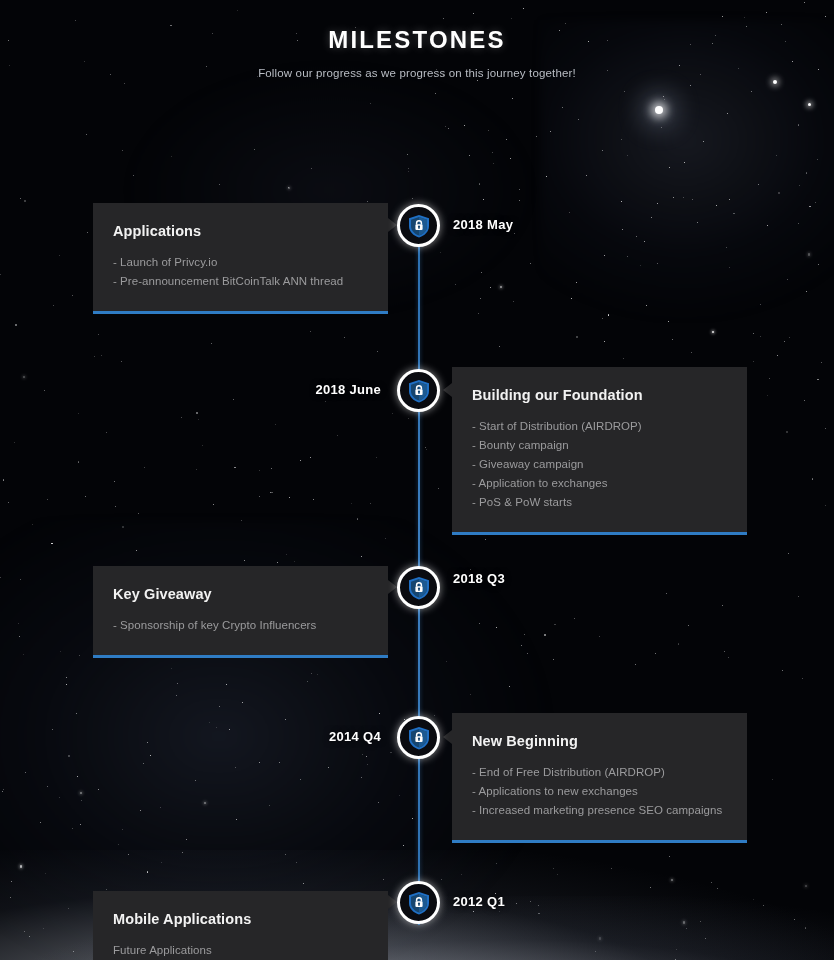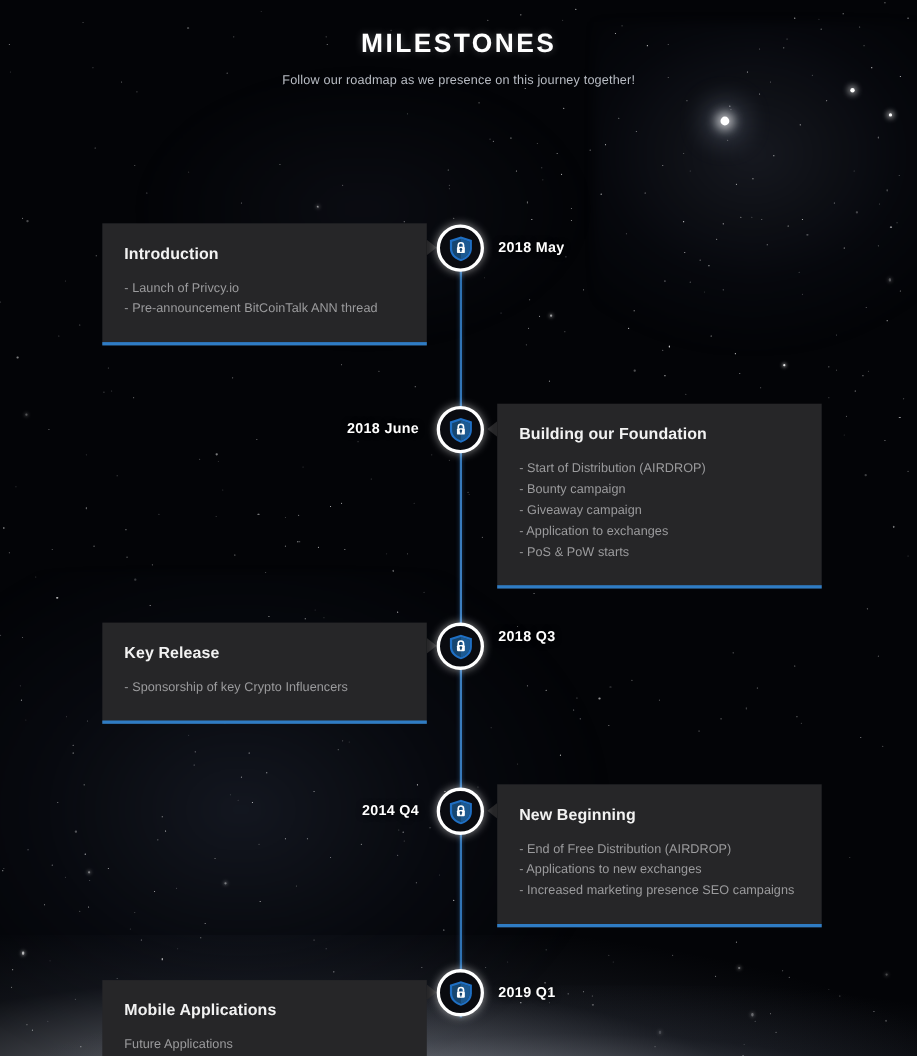--- a/index.html
+++ b/index.html
@@ -690,29 +690,29 @@
     </div>
   <div class="bright-star"></div>
   <div class="bright-star s2"></div>
   <div class="bright-star s3"></div>
   <div class="bottom-glow"></div>
   <div class="bottom-glow2"></div>
 </div>
 
 <div class="header">
   <div class="page-title">MILESTONES</div>
-  <div class="page-subtitle">Follow our roadmap as we presence on this journey together!</div>
+  <div class="page-subtitle">Follow our progress as we progress on this journey together!</div>
 </div>
 
 <div class="timeline">
   <div class="timeline-axis"></div>
   <div id="milestones-root">
       <div class="milestone">
         <div class="card left" style="top: 124px;">
-          <div class="card-title">Introduction</div>
+          <div class="card-title">Applications</div>
           <ul class="card-items">
             <li>- Launch of Privcy.io</li>
             <li>- Pre-announcement BitCoinTalk ANN thread</li>
           </ul>
         </div>
         <div class="card-arrow to-right" style="top: 139px;"></div>
         <div class="marker" style="top: 125px;">
           <svg width="22" height="24" viewBox="0 0 22 24">
             <path d="M11 1 L21 4.2 V12 C21 18 16.4 21.8 11 23.4 C5.6 21.8 1 18 1 12 V4.2 Z" fill="#1f6fc4"></path>
             <path d="M11 3.1 L19 5.7 V12 C19 17 15.2 20.1 11 21.5 C6.8 20.1 3 17 3 12 V5.7 Z" fill="#16456f"></path>
@@ -745,21 +745,21 @@
             <path d="M8.6 10.6 V9.1 a2.4 2.4 0 0 1 4.8 0 v1.5" fill="none" stroke="#ffffff" stroke-width="1.5"></path>
             <rect x="7.4" y="10.3" width="7.2" height="5.8" rx="1.1" fill="#ffffff"></rect>
             <circle cx="11" cy="12.6" r="1.15" fill="#16456f"></circle>
             <rect x="10.4" y="12.8" width="1.2" height="2.3" rx="0.55" fill="#16456f"></rect>
           </svg>
         </div>
         <div class="date-label left" style="top: 303px;">2018 June</div>
       </div>
       <div class="milestone">
         <div class="card left" style="top: 487px;">
-          <div class="card-title">Key Release</div>
+          <div class="card-title">Key Giveaway</div>
           <ul class="card-items">
             <li>- Sponsorship of key Crypto Influencers</li>
           </ul>
         </div>
         <div class="card-arrow to-right" style="top: 501px;"></div>
         <div class="marker" style="top: 487px;">
           <svg width="22" height="24" viewBox="0 0 22 24">
             <path d="M11 1 L21 4.2 V12 C21 18 16.4 21.8 11 23.4 C5.6 21.8 1 18 1 12 V4.2 Z" fill="#1f6fc4"></path>
             <path d="M11 3.1 L19 5.7 V12 C19 17 15.2 20.1 11 21.5 C6.8 20.1 3 17 3 12 V5.7 Z" fill="#16456f"></path>
             <path d="M11 3.1 L19 5.7 V12 C19 17 15.2 20.1 11 21.5 Z" fill="#1c5991"></path>
@@ -806,16 +806,16 @@
           <svg width="22" height="24" viewBox="0 0 22 24">
             <path d="M11 1 L21 4.2 V12 C21 18 16.4 21.8 11 23.4 C5.6 21.8 1 18 1 12 V4.2 Z" fill="#1f6fc4"></path>
             <path d="M11 3.1 L19 5.7 V12 C19 17 15.2 20.1 11 21.5 C6.8 20.1 3 17 3 12 V5.7 Z" fill="#16456f"></path>
             <path d="M11 3.1 L19 5.7 V12 C19 17 15.2 20.1 11 21.5 Z" fill="#1c5991"></path>
             <path d="M8.6 10.6 V9.1 a2.4 2.4 0 0 1 4.8 0 v1.5" fill="none" stroke="#ffffff" stroke-width="1.5"></path>
             <rect x="7.4" y="10.3" width="7.2" height="5.8" rx="1.1" fill="#ffffff"></rect>
             <circle cx="11" cy="12.6" r="1.15" fill="#16456f"></circle>
             <rect x="10.4" y="12.8" width="1.2" height="2.3" rx="0.55" fill="#16456f"></rect>
           </svg>
         </div>
-        <div class="date-label right" style="top: 815px;">2019 Q1</div>
+        <div class="date-label right" style="top: 815px;">2012 Q1</div>
       </div>
     </div>
 </div>
 
 </body></html>

